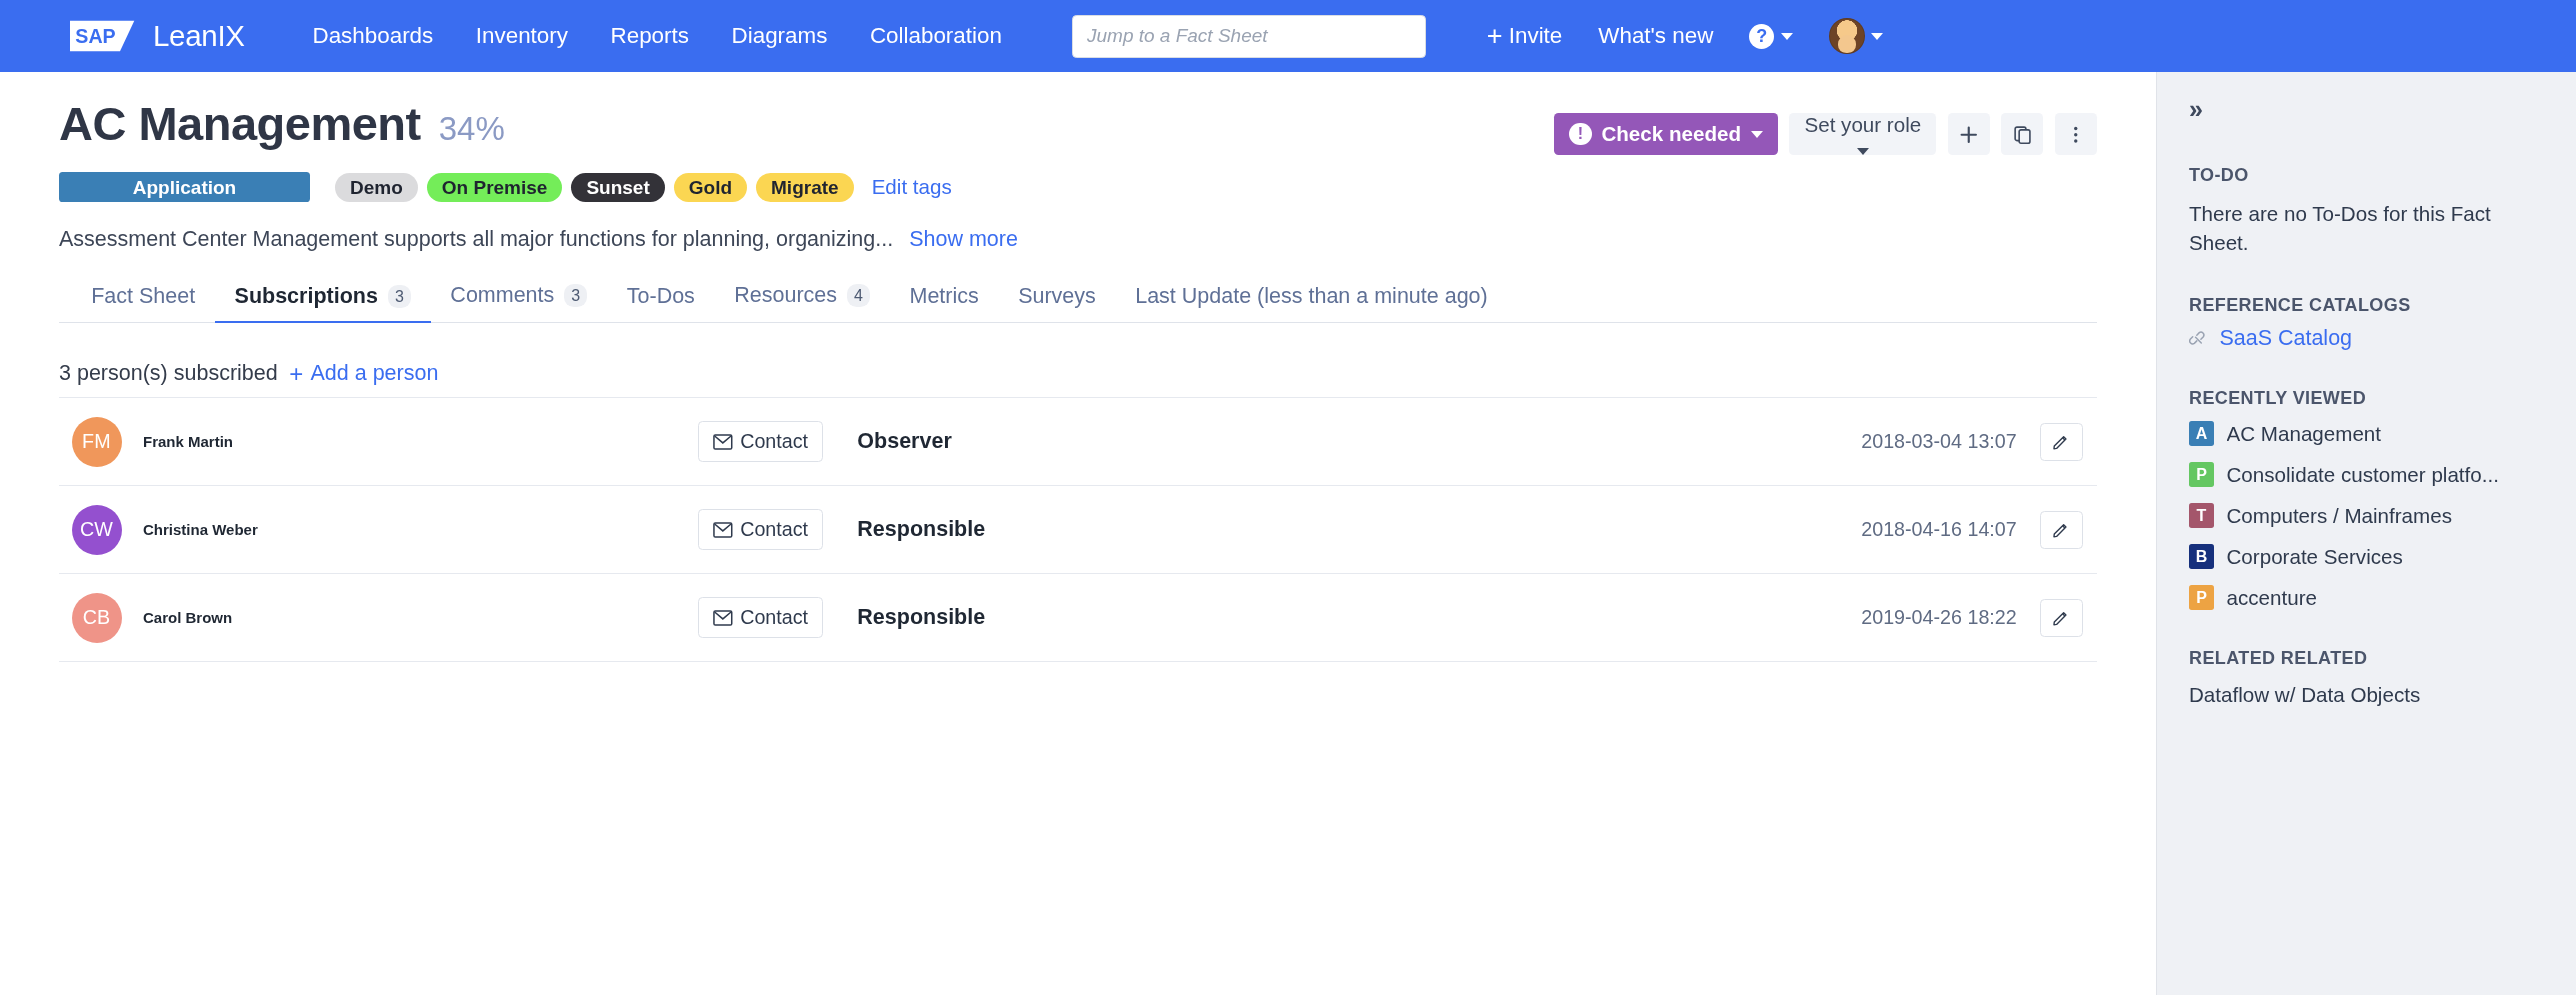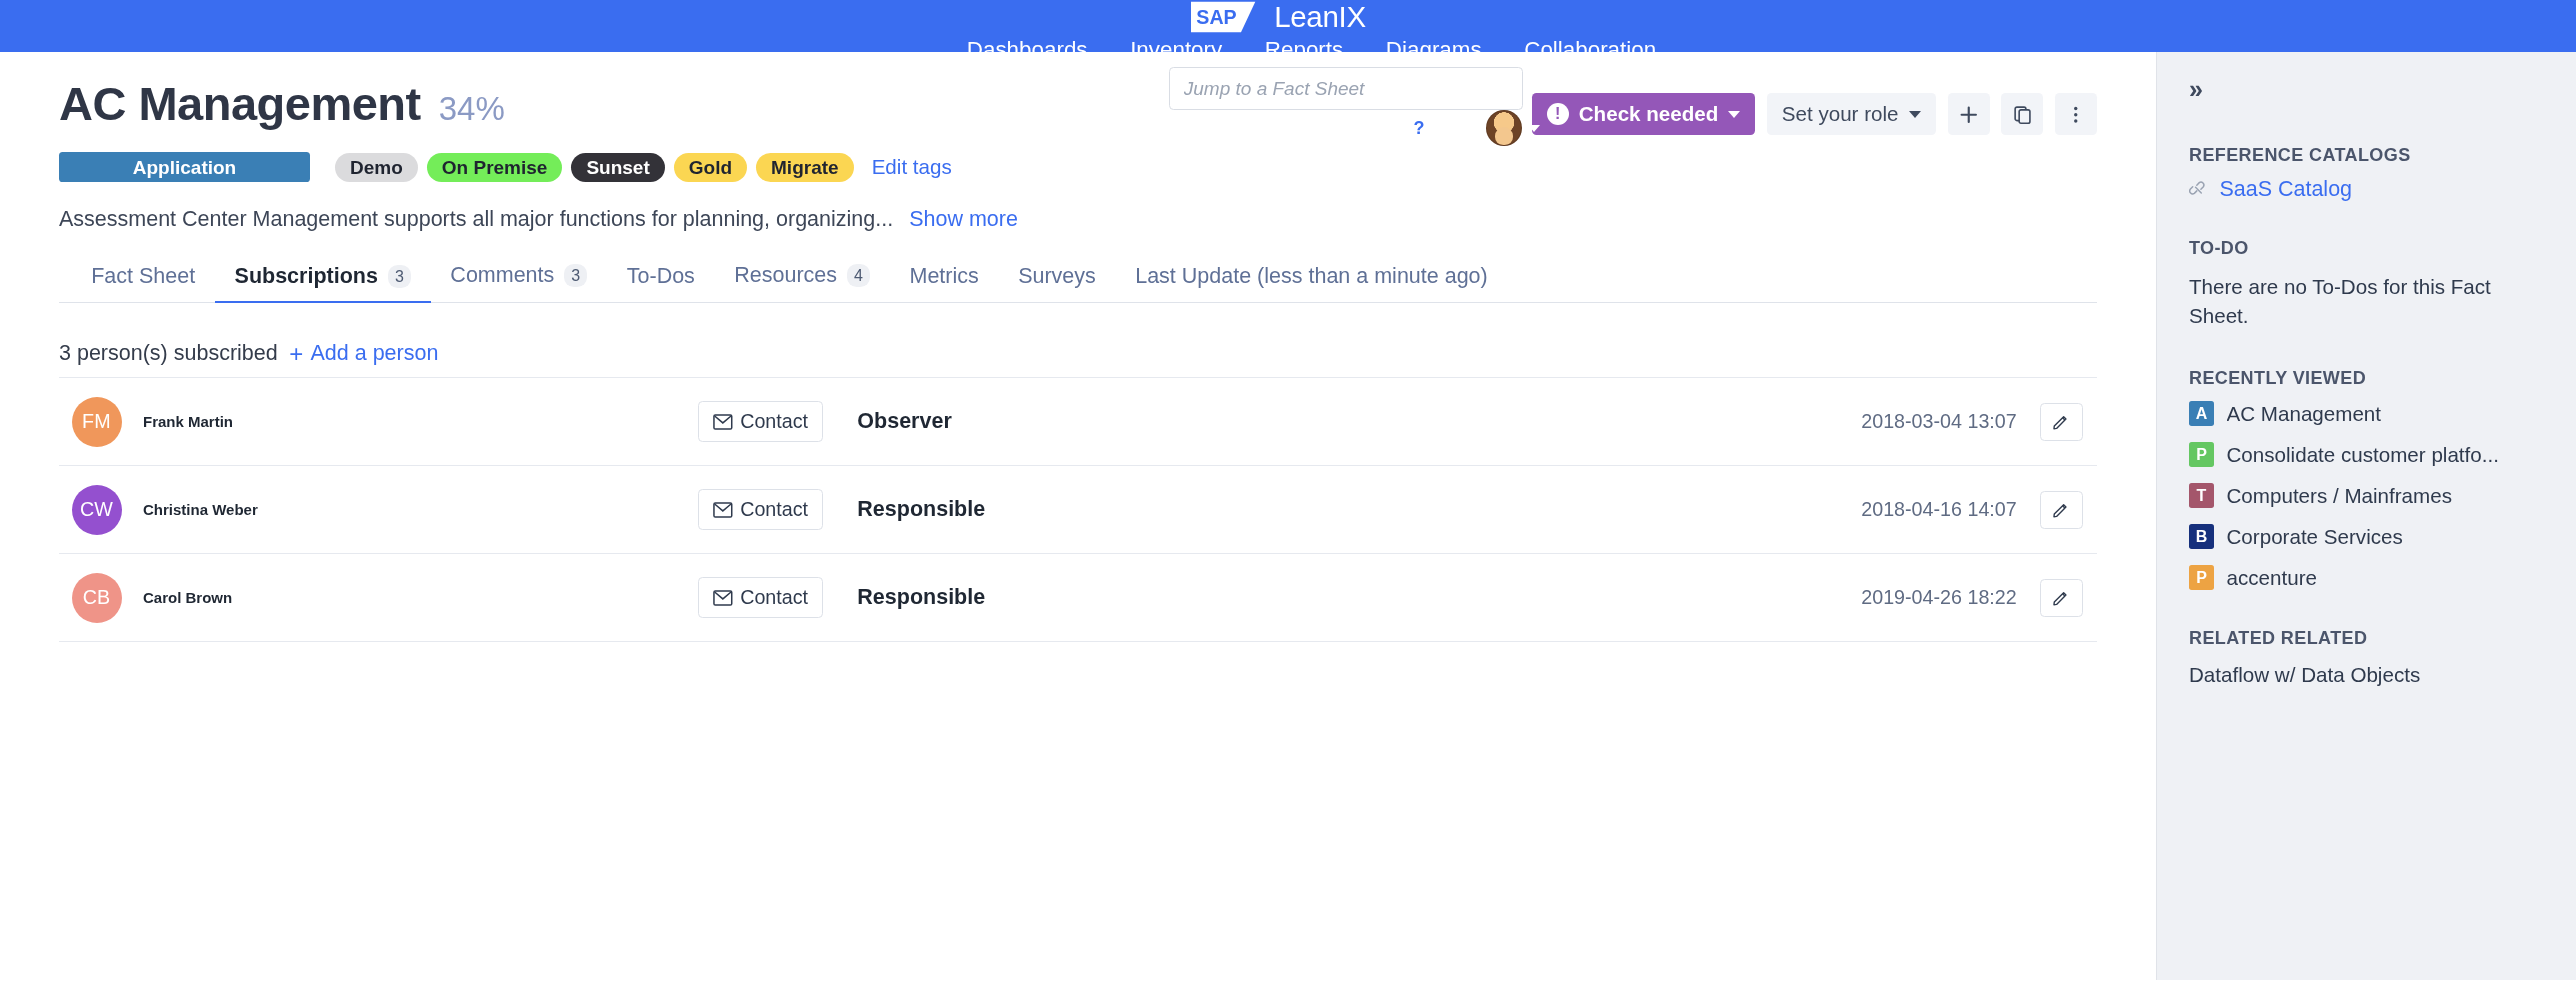--- a/index.html
+++ b/index.html
@@ -10,28 +10,27 @@
     height: 996px;
     overflow: hidden;
     background: #ffffff;
     font-family: "Liberation Sans", sans-serif;
     color: #2f3a4d;
     -webkit-font-smoothing: antialiased;
   }
 
   
   .topnav {
-    height: 52px;
+    height: 72px;
     background: #3a6df0;
     display: flex;
     align-items: center;
     padding: 0 23px 0 70px;
     position: relative;
     z-index: 20;
-    flex-direction: column;
   }
   .brand {
     display: flex;
     align-items: center;
     gap: 8px;
     margin-right: 66px;
     flex: none;
   }
   .sap-mark {
     width: 75px;
@@ -198,20 +197,21 @@
     background: #f2f4f8;
     color: #3f4a5e;
     border: none;
     height: 42px;
     border-radius: 4.5px;
     padding: 0 15px;
     font-size: 20.6px;
     cursor: pointer;
     font-family: "Liberation Sans", sans-serif;
     white-space: nowrap;
+    flex-direction: column;
   }
   .btn-icon-sq {
     width: 42px; height: 42px;
     background: #f2f4f8;
     border: none; border-radius: 4.5px;
     display: flex; align-items: center; justify-content: center;
     cursor: pointer;
     color: #3f4a5e;
   }
   .btn-icon-sq svg { display: block; }
@@ -643,37 +643,37 @@
 
       </div>
     </div>
   </div>
 
   <div class="right-panel">
     <div class="panel-inner">
       <span class="expand-btn">»</span>
 
       <div class="panel-block">
+        <div class="panel-sect-title">TO-DO</div>
+        <div class="panel-text">There are no To-Dos for this Fact Sheet.</div>
+      </div>
+
+      <div class="panel-block">
         <div class="panel-sect-title">REFERENCE CATALOGS</div>
         <div class="catalog-link">
           <svg width="19.7" height="19.7" viewBox="0 0 24 24">
             <path d="M9.5 14.5 L6.5 17.5 a3.6 3.6 0 0 1 -5 -5 L4.5 9.5" fill="none" stroke="#9aa3b2" stroke-width="1.8" stroke-linecap="round"></path>
             <path d="M14.5 9.5 L17.5 6.5 a3.6 3.6 0 0 0 -5 -5 L9.5 4.5" fill="none" stroke="#9aa3b2" stroke-width="1.8" stroke-linecap="round" transform="translate(0,3)"></path>
             <path d="M8 10 L15 17" stroke="#9aa3b2" stroke-width="1.8" stroke-linecap="round"></path>
           </svg>
           <span>SaaS Catalog</span>
         </div>
       </div>
 
       <div class="panel-block">
-        <div class="panel-sect-title">TO-DO</div>
-        <div class="panel-text">There are no To-Dos for this Fact Sheet.</div>
-      </div>
-
-      <div class="panel-block">
         <div class="panel-sect-title">RECENTLY VIEWED</div>
 
         <div class="rv-item">
           <span class="rv-badge" style="background:#3a7fb5">A</span>
           <span class="rv-label">AC Management</span>
         </div>
         <div class="rv-item">
           <span class="rv-badge" style="background:#64c762">P</span>
           <span class="rv-label">Consolidate customer platfo...</span>
         </div>

